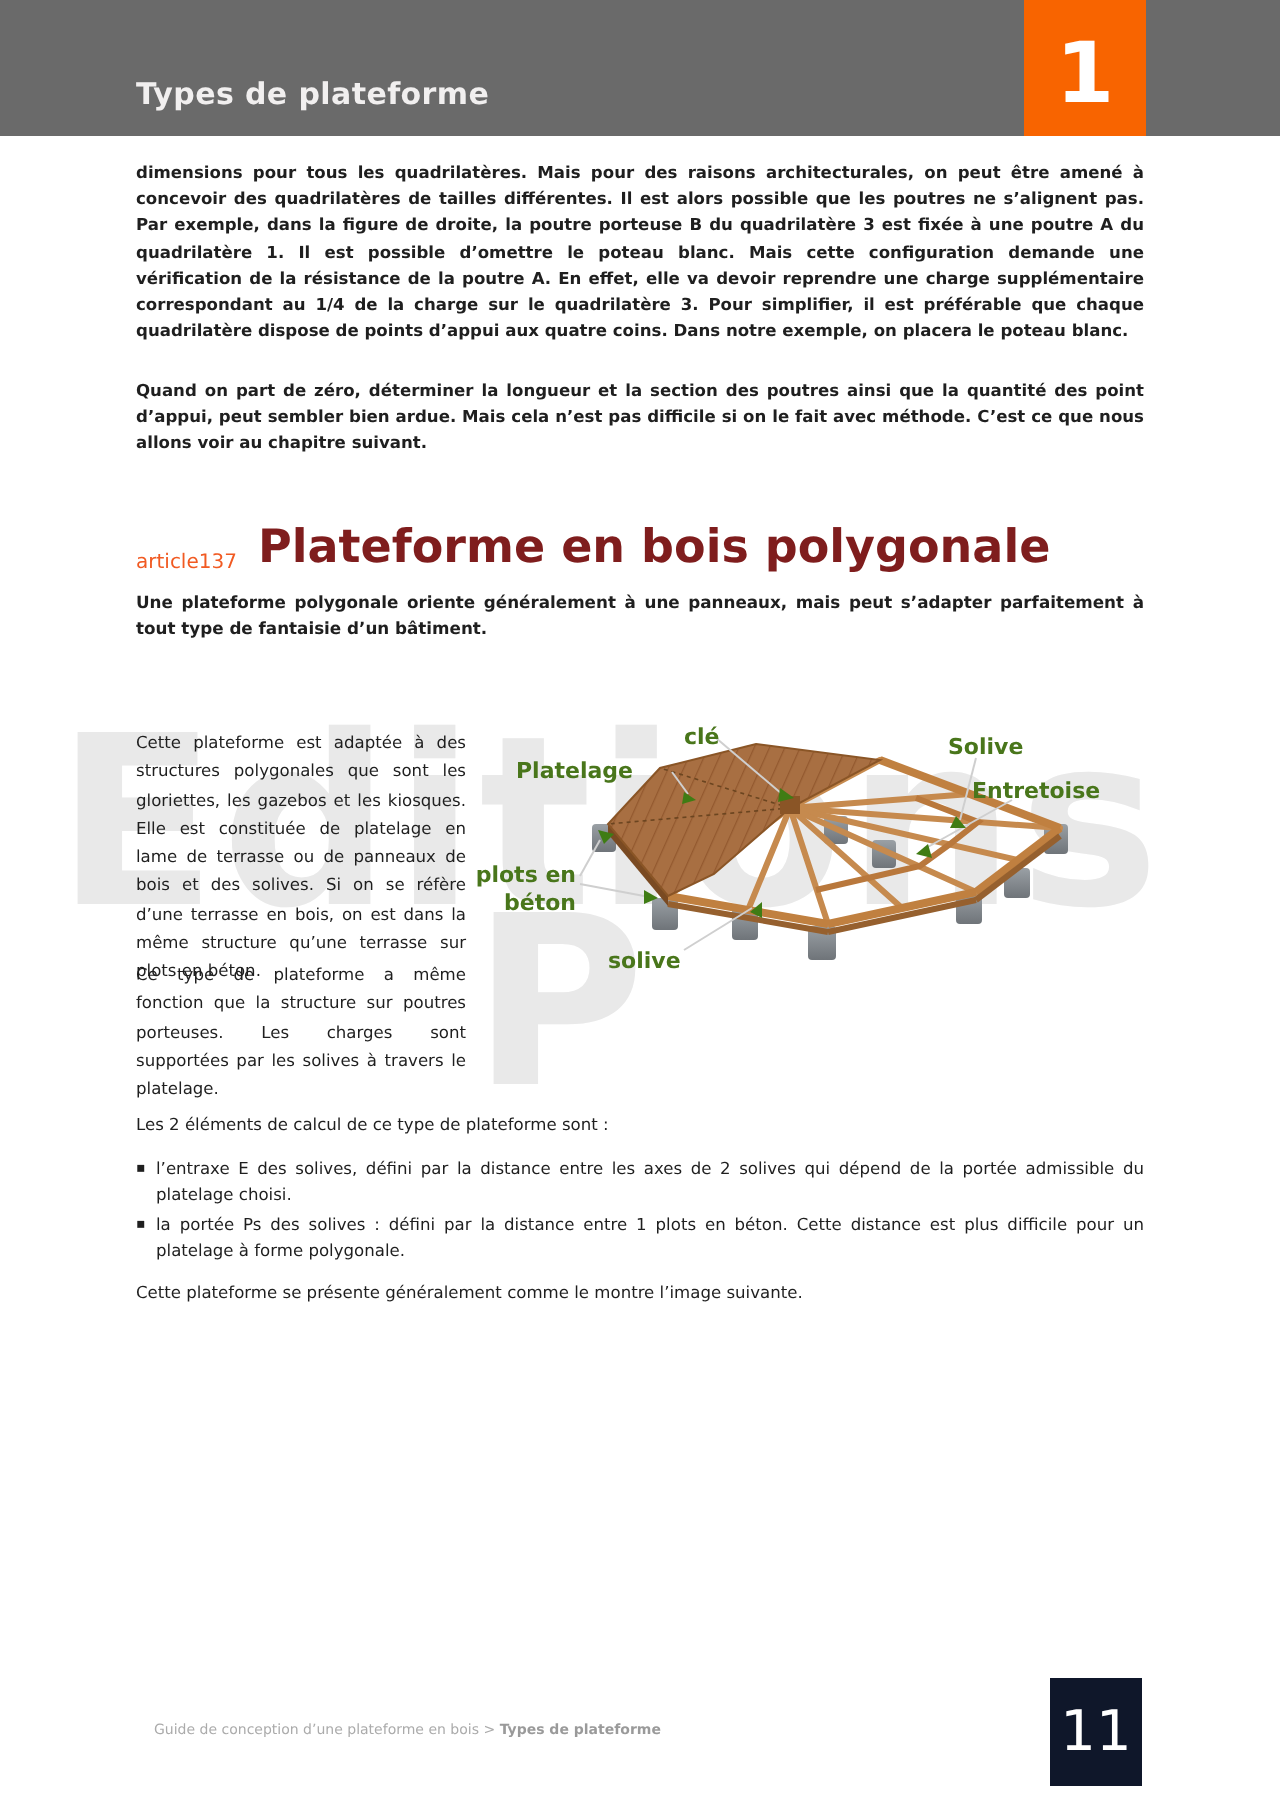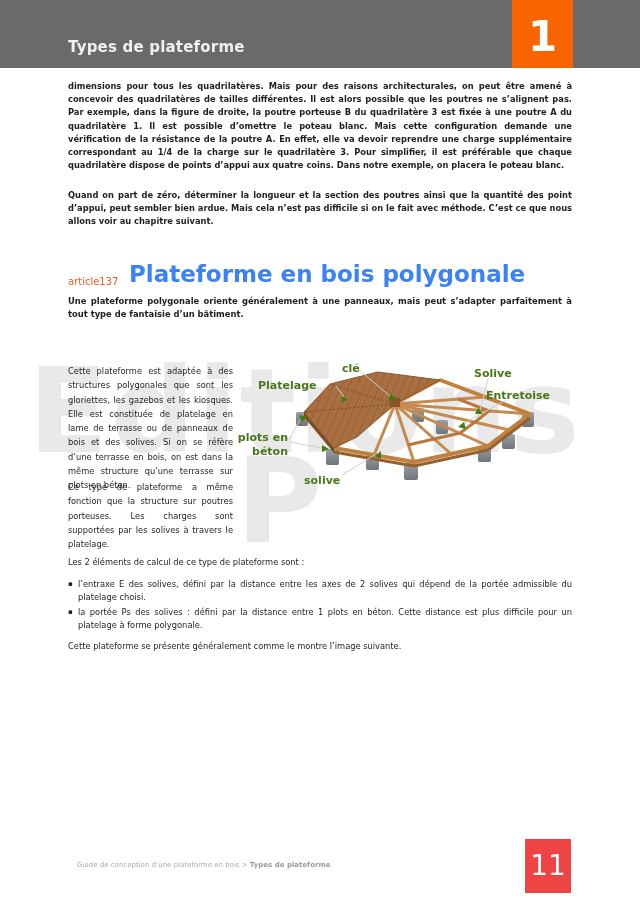--- a/index.html
+++ b/index.html
@@ -17,36 +17,36 @@
   .chapter-num{color:#ffffff;font-size:42px;font-weight:bold;line-height:1;padding-top:6px;}
   
   .watermark{position:absolute;z-index:0;color:#e9e9e9;font-weight:bold;line-height:1;pointer-events:none;}
   .wm1{left:28px;top:352px;font-size:118px;letter-spacing:2px;}
   .wm2{left:236px;top:442px;font-size:118px;}
   
   .para{position:absolute;left:68px;width:504px;font-size:8.3px;line-height:13.2px;text-align:justify;z-index:2;font-weight:bold;}
   .p1{top:80px;}
   .p2{top:189px;}
   .article-tag{position:absolute;left:68px;top:276px;font-size:10px;font-weight:normal;color:#f15a22;z-index:2;}
-  .article-title{position:absolute;left:129px;top:261px;font-size:23px;font-weight:bold;color:#3b82f6;z-index:2;white-space:nowrap;}
+  .article-title{position:absolute;left:129px;top:261px;font-size:23px;font-weight:bold;color:#7f1d1d;z-index:2;white-space:nowrap;}
   .lead{position:absolute;left:68px;top:295px;width:504px;font-size:8.4px;font-weight:bold;line-height:13px;text-align:justify;z-index:2;}
   .colpara{position:absolute;left:68px;width:165px;font-size:8.3px;line-height:14.3px;text-align:justify;z-index:2;}
   .cA{top:348px;margin-top:16px;}
   .cB{top:480px;}
   .elements-intro{position:absolute;left:68px;top:557px;width:504px;font-size:8.3px;z-index:2;}
   .bullets{position:absolute;left:68px;top:578px;width:504px;z-index:2;}
   .bullet{position:relative;padding-left:10px;font-size:8.3px;line-height:13.4px;text-align:justify;margin-bottom:1px;}
   .bullet .mark{position:absolute;left:0;top:0;font-size:7px;color:#1f1f1f;}
   .closing{position:absolute;left:68px;top:641px;width:504px;font-size:8.3px;z-index:2;}
   
   .figure{position:absolute;left:230px;top:342px;width:340px;height:175px;z-index:1;}
   
   .footer-breadcrumb{position:absolute;left:77px;top:861px;font-size:7px;color:#ababab;z-index:2;}
   .footer-breadcrumb b{color:#9a9a9a;}
-  .page-box{position:absolute;left:525px;top:839px;width:46px;height:54px;background:#ef4444;
+  .page-box{position:absolute;left:525px;top:839px;width:46px;height:54px;background:#0f172a;
     display:flex;align-items:center;justify-content:center;z-index:2;}
   .page-num{color:#ffffff;font-size:28px;line-height:1;}
 </style>
 </head>
 <body>
 
 <div class="watermark wm1">Editions</div>
 <div class="watermark wm2">P</div>
 
 <div class="header-band">

